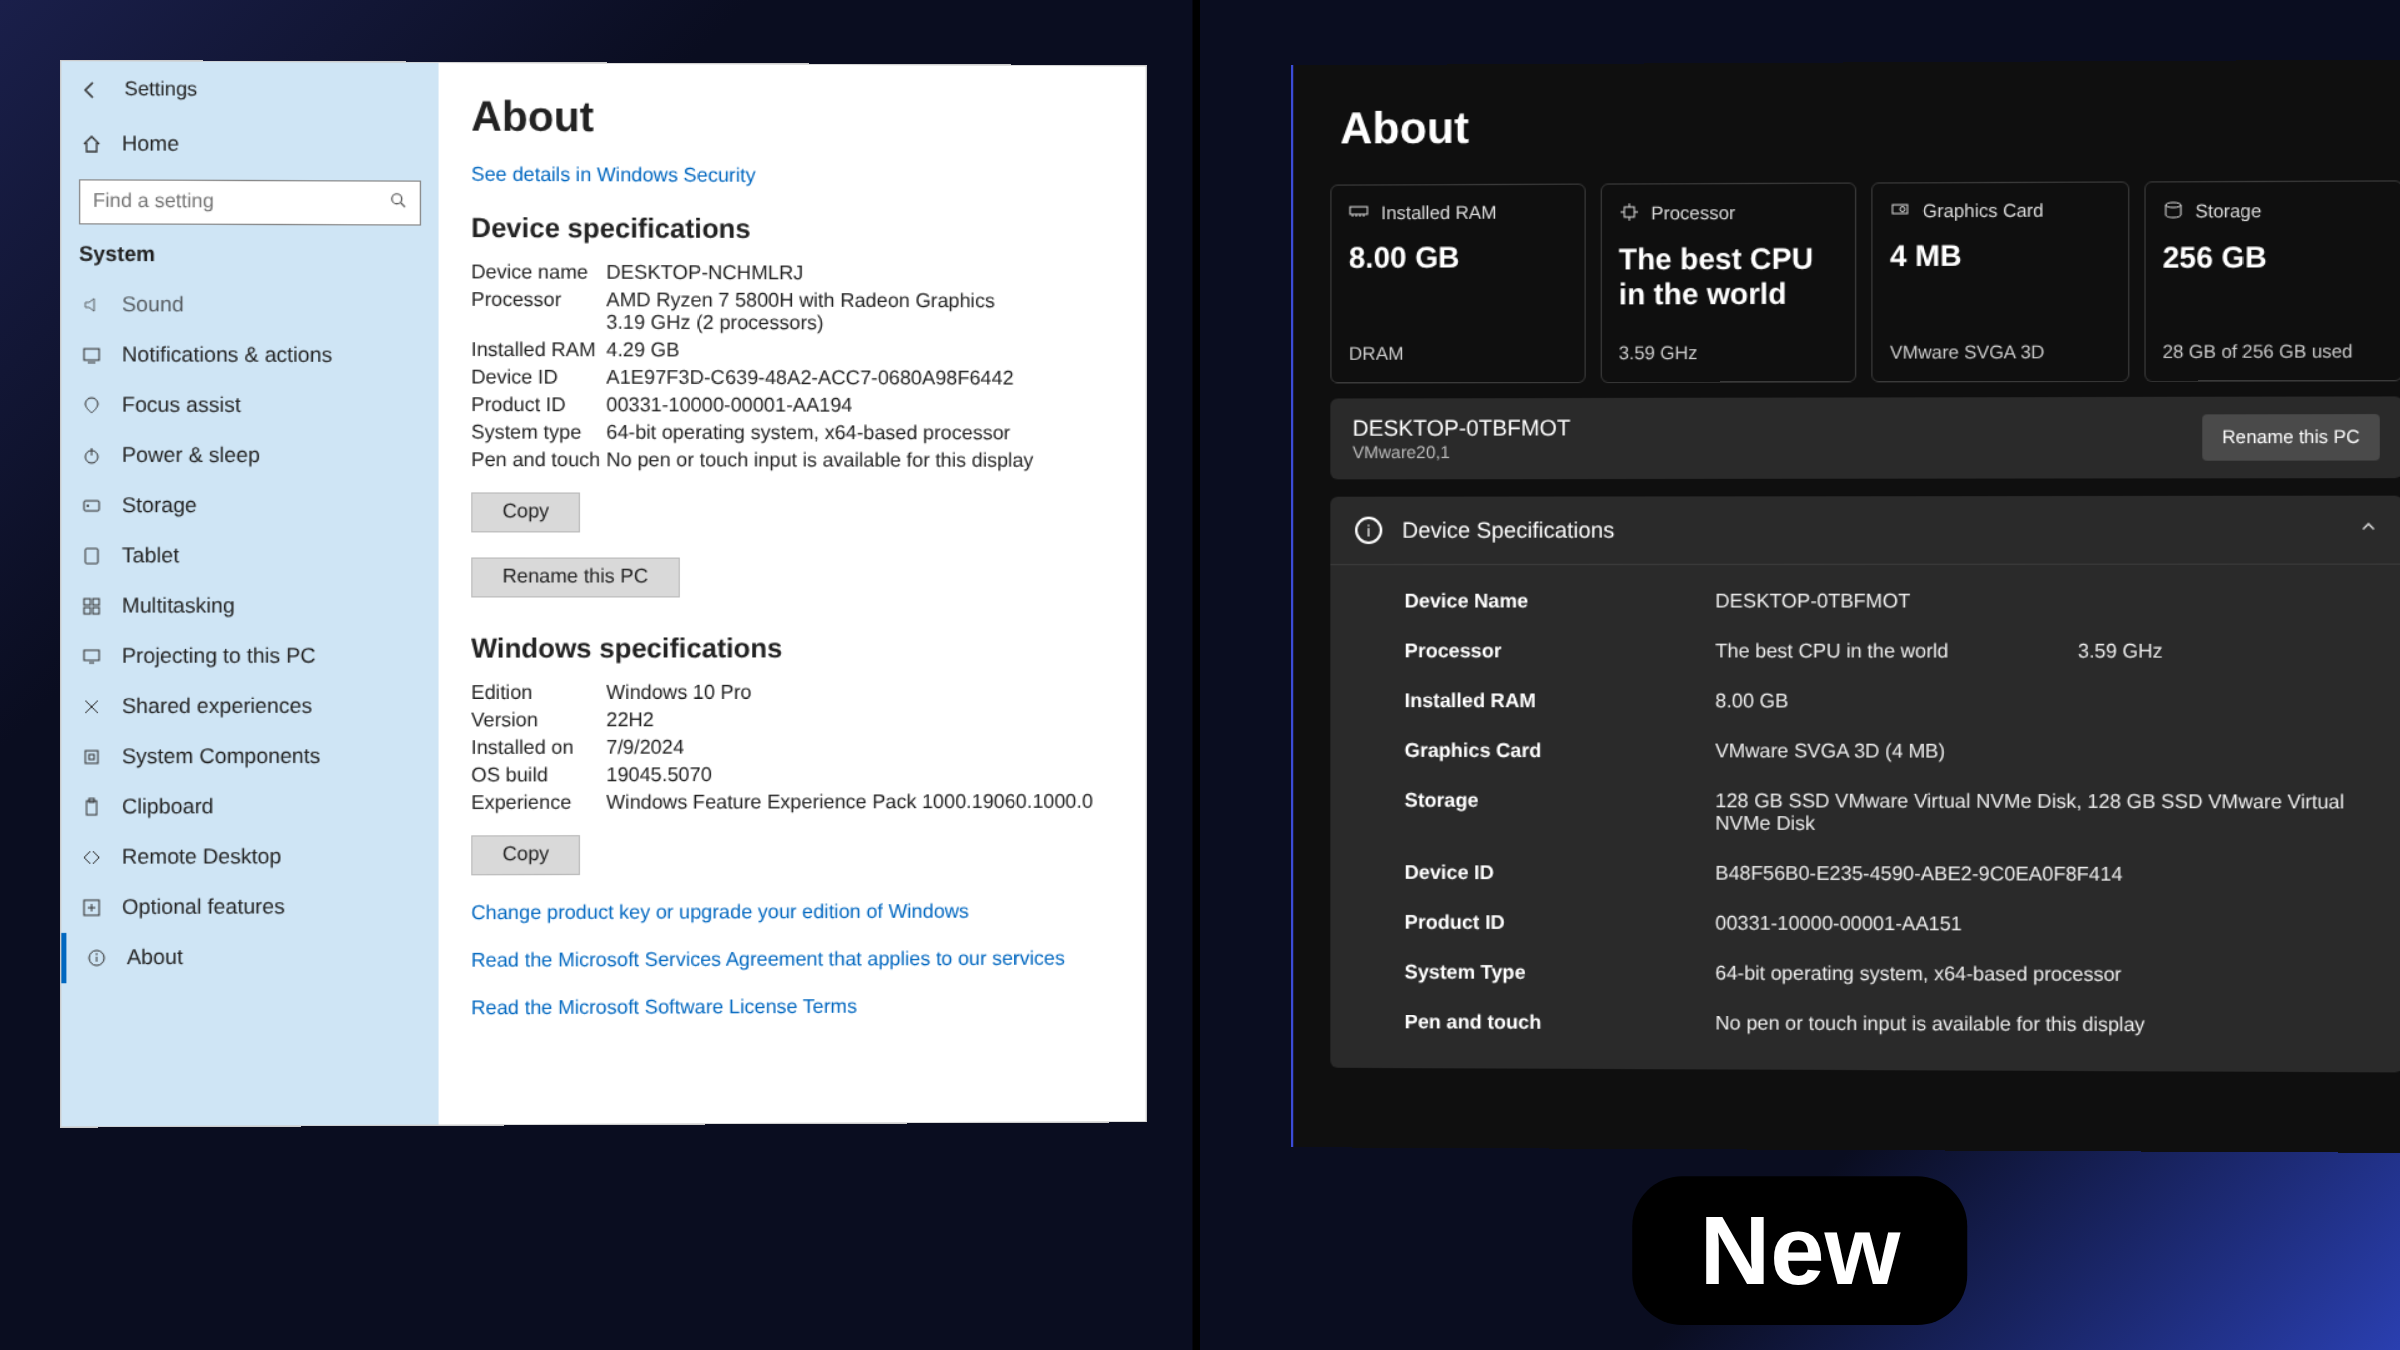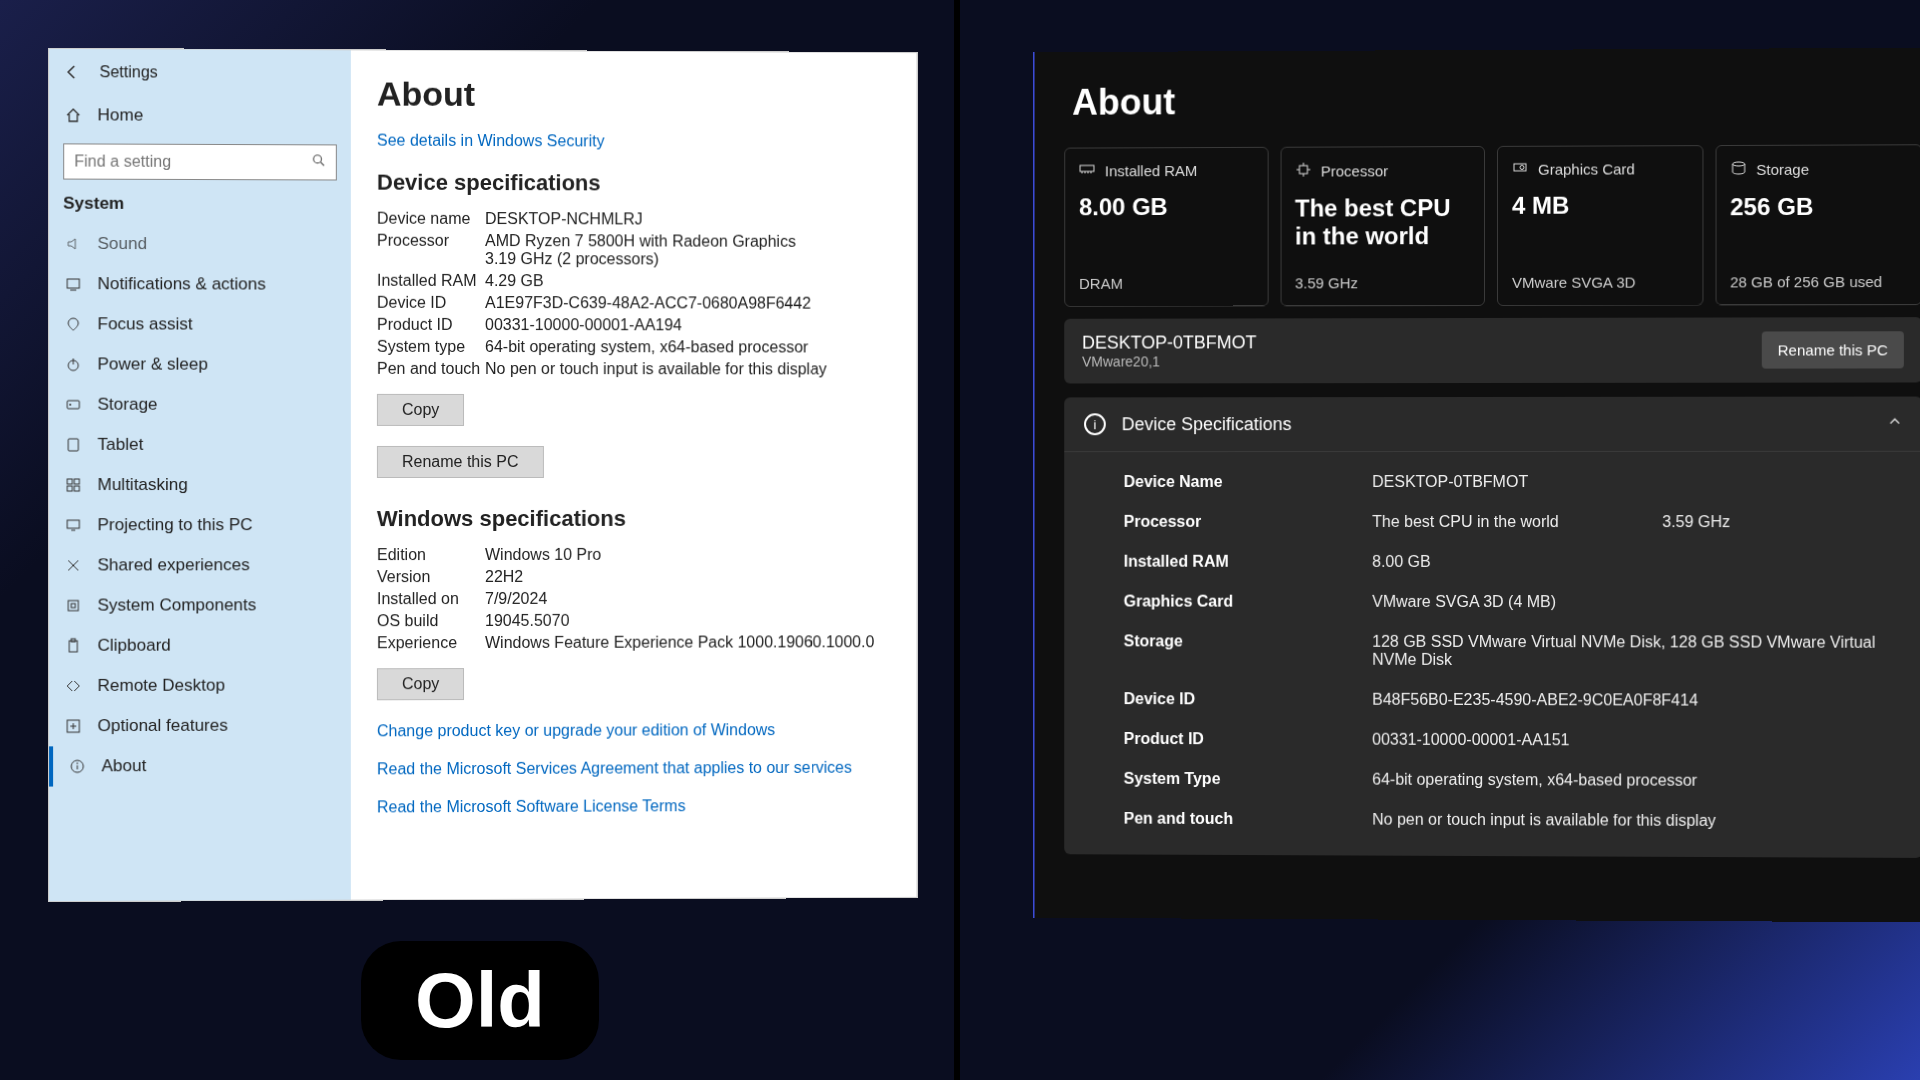--- a/index.html
+++ b/index.html
@@ -278,21 +278,20 @@
       <div class="o-row">
           <div class="o-k">Experience</div>
           <div class="o-v">Windows Feature Experience Pack 1000.19060.1000.0</div>
         </div>
       <div class="o-btn">Copy</div>
       <a class="o-link" style="margin-top:14px">Change product key or upgrade your edition of Windows</a>
       <a class="o-link">Read the Microsoft Services Agreement that applies to our services</a>
       <a class="o-link">Read the Microsoft Software License Terms</a>
     </div>
   </div>
-  <div class="badge">Old</div>
   <div class="divider"></div>
 </div>
 
 <div class="half">
   <div class="shot new">
     <div class="n-h1">About</div>
     <div class="n-cards" id="n-cards">
         <div class="n-card">
           <div class="n-card-hd">
             <span class="n-card-ico"><svg width="16" height="14" viewBox="0 0 16 14">
@@ -391,13 +390,14 @@
             <div class="n-sk">System Type</div>
             <div class="n-sv">64-bit operating system, x64-based processor</div>
           </div>
         <div class="n-srow">
             <div class="n-sk">Pen and touch</div>
             <div class="n-sv">No pen or touch input is available for this display</div>
           </div>
       </div>
     </div>
   </div>
+  <div class="badge">New</div>
 </div>
 
 </body></html>

